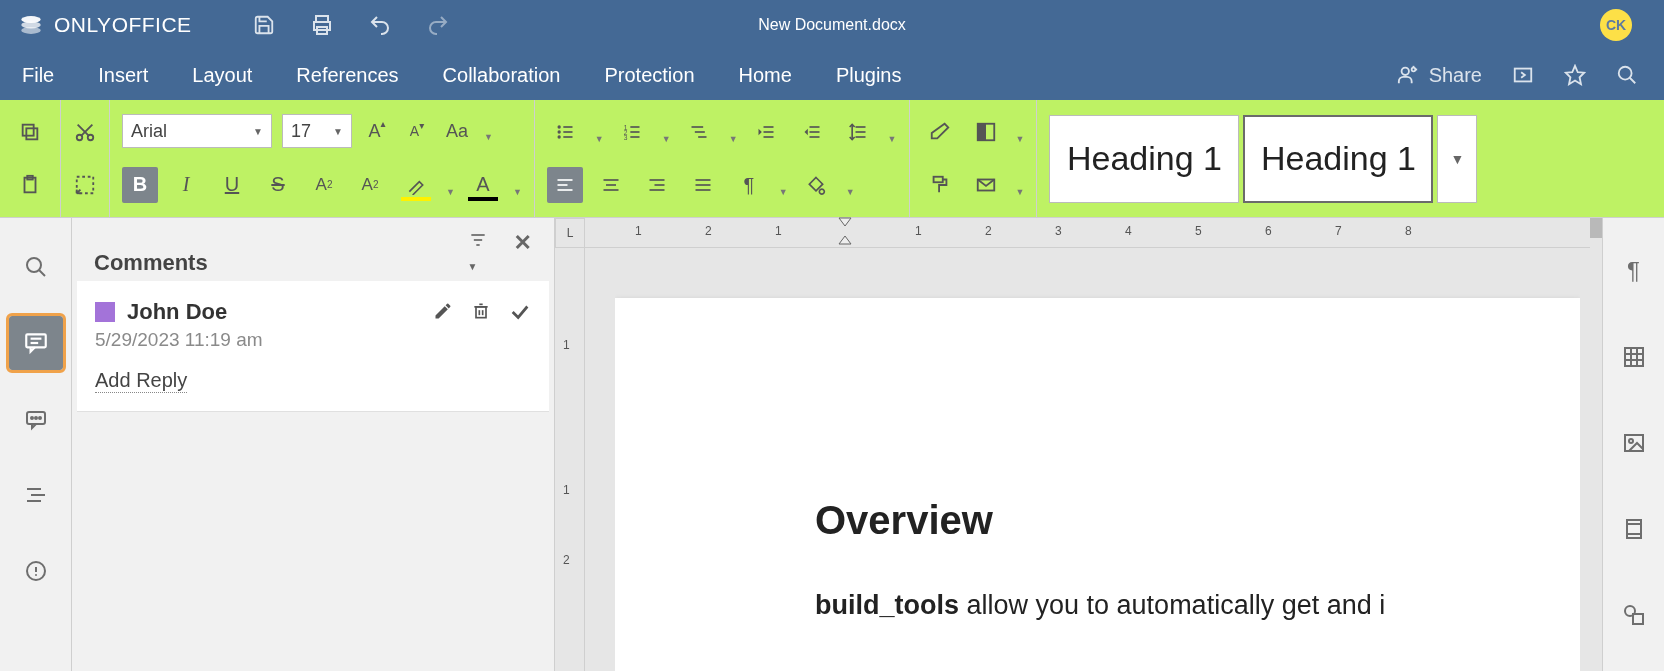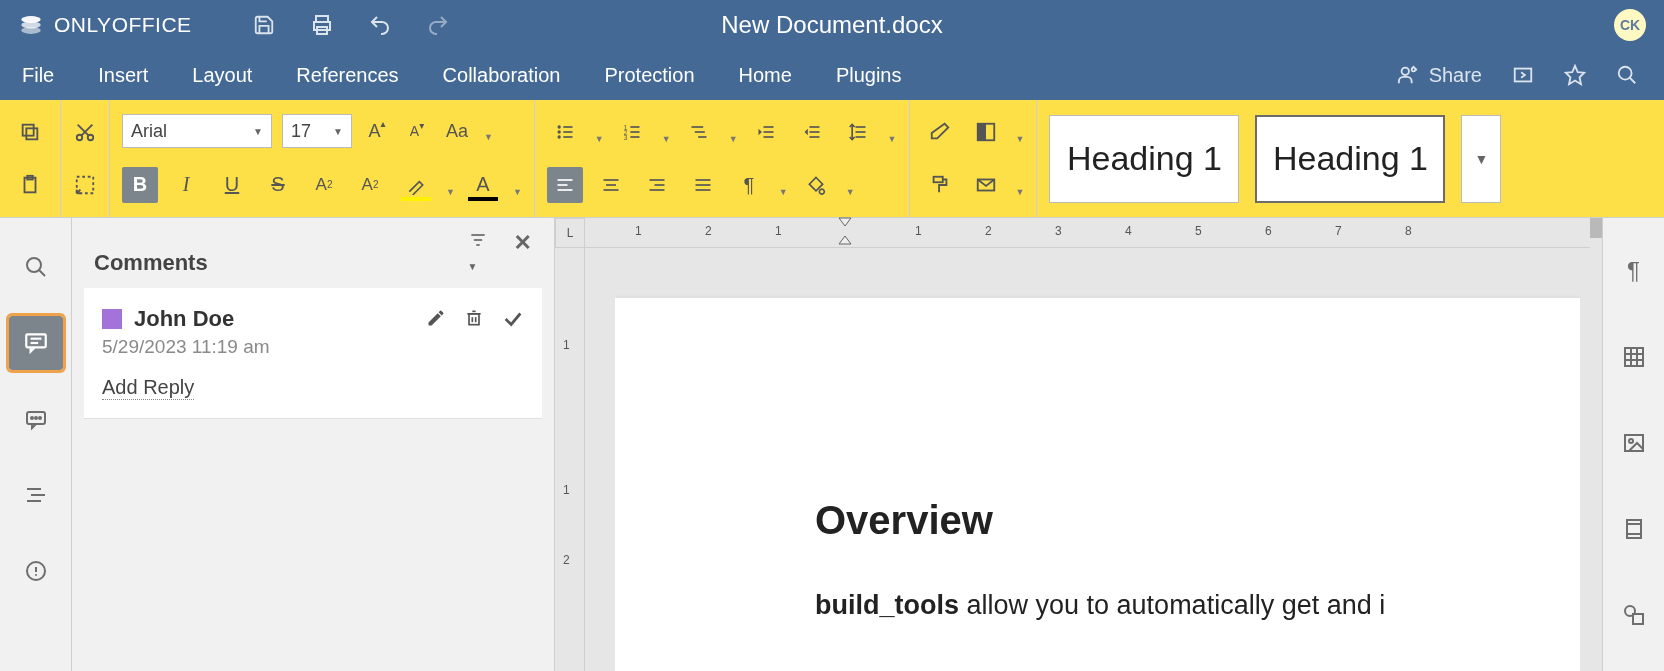--- a/index.html
+++ b/index.html
@@ -10,44 +10,44 @@
     height: 50px; background: #446995; display: flex; align-items: center;
     color: #fff; position: relative;
   }
   .logo-block { display: flex; align-items: center; gap: 10px; padding-left: 18px; }
   .logo-icon { width: 26px; height: 26px; }
   .logo-text { font-size: 21px; font-weight: 400; letter-spacing: 0.5px; }
   .quickbar { display: flex; align-items: center; gap: 34px; margin-left: 60px; }
   .qa-icon { width: 24px; height: 24px; color: #dbe3ec; display:flex;align-items:center;justify-content:center;}
   .doc-title {
     position: absolute; left: 50%; transform: translateX(-50%);
-    font-size: 24px; font-weight: 400;
+    font-size: 16px; font-weight: 400;
   }
   .avatar {
-    margin-left: auto; margin-right: 18px; width: 32px; height: 32px; border-radius: 50%;
-    background: #fef9c3; color: #5e7aa1; display: flex; align-items: center; justify-content: center;
+    margin-left: auto; margin-right: 32px; width: 32px; height: 32px; border-radius: 50%;
+    background: #fde047; color: #5e7aa1; display: flex; align-items: center; justify-content: center;
     font-size: 14px; font-weight: 700;
   }
 
   
   .menubar {
     height: 50px; background: #446995; display: flex; align-items: stretch;
     color: #fff; font-size: 20px; position: relative;
   }
   .menu-tab {
     padding: 0 22px; display: flex; align-items: center; cursor: pointer;
   }
   .menu-tab.active { background: #fff; color: #333; }
   .menu-right { margin-left: auto; display: flex; align-items: center; gap: 30px; padding-right: 26px; }
   .menu-right-item { display: flex; align-items: center; gap: 10px; color: #dbe3ec; }
   .menu-right-icon { width: 22px; height: 22px; display:flex;align-items:center;justify-content:center;color:#dbe3ec;}
 
   
   .toolbar {
-    height: 118px; background: #fde047; border-bottom: 1px solid #cfcfcf;
+    height: 118px; background: #bef264; border-bottom: 1px solid #cfcfcf;
     display: flex; align-items: stretch;
   }
   .toolbar-group {
     border-right: 1px solid #cfcfcf; padding: 10px 12px; display: flex; flex-direction: column;
     justify-content: space-around; gap: 10px;
   }
   .toolbar-group.last { border-right: none; flex:1;}
   .row { display: flex; align-items: center; gap: 10px; }
   .tb-btn {
     width: 36px; height: 36px; display: flex; align-items: center; justify-content: center;
@@ -62,21 +62,21 @@
   .combo .arrow { font-size: 10px; color: #666; }
   .font-name { width: 150px; font-size:18px;}
   .font-size { width: 70px; font-size:18px;}
   .style-box {
     width: 190px; height: 88px; background: #fff; border: 1px solid #bbb;
     display: flex; align-items: center; justify-content: center; font-size: 34px;
     overflow: hidden; white-space: nowrap; color:#222;
   }
   .style-box.selected { border: 2px solid #6b6b6b; }
   .style-expand{width:40px;height:88px;background:#fff;border:1px solid #bbb;display:flex;align-items:center;justify-content:center;font-size:14px;color:#666;}
-  .styles-row{display:flex;gap:16px;align-items:center;}
+  .styles-row{display:flex;gap:4px;align-items:center;}
   .dd { font-size:9px; color:#777; margin-left:2px; align-self:flex-end; padding-bottom:6px;}
   .underline-accent{position:relative;}
   .underline-accent::after{content:'';position:absolute;left:3px;right:3px;bottom:2px;height:4px;}
   .highlight-accent::after{background:#fff200;}
   .fontcolor-accent::after{background:#000;}
 
   
   .main { display: flex; height: calc(671px - 50px - 50px - 118px); }
   .left-strip {
     width: 72px; background: #f1f1f1; border-right: 1px solid #cfcfcf;
@@ -91,21 +91,21 @@
   .comments-panel {
     width: 483px; background: #f1f1f1; border-right: 1px solid #cfcfcf;
     display:flex; flex-direction:column;
   }
   .comments-header {
     height: 58px; display: flex; align-items: flex-end; padding: 0 22px;
     color: #444; font-size: 22px; font-weight: 700;
   }
   .comments-header-actions{margin-left:auto;display:flex;gap:26px;color:#666;}
   .comment-card {
-    background: #fff; margin: 12px; padding: 18px 18px 18px 18px; border-bottom:1px solid #e0e0e0;
+    background: #fff; margin: 5px; padding: 18px 18px 18px 18px; border-bottom:1px solid #e0e0e0;
   }
   .comment-top{display:flex;align-items:center;gap:12px;}
   .comment-swatch{width:20px;height:20px;background:#a373d9;}
   .comment-author{font-size:22px;font-weight:700;color:#333;}
   .comment-actions{margin-left:auto;display:flex;gap:18px;color:#555;}
   .comment-date{font-size:19px;color:#8a8a8a;margin-top:4px;}
   .comment-text{font-size:20px;color:#444;margin-top:14px;line-height:1.4;}
   .add-reply{display:inline-block;margin-top:18px;font-size:20px;color:#444;border-bottom:1px dotted #888;cursor:pointer;}
 
   .editor-area { flex: 1; position: relative; background: #e6e6e6; display:flex;}

